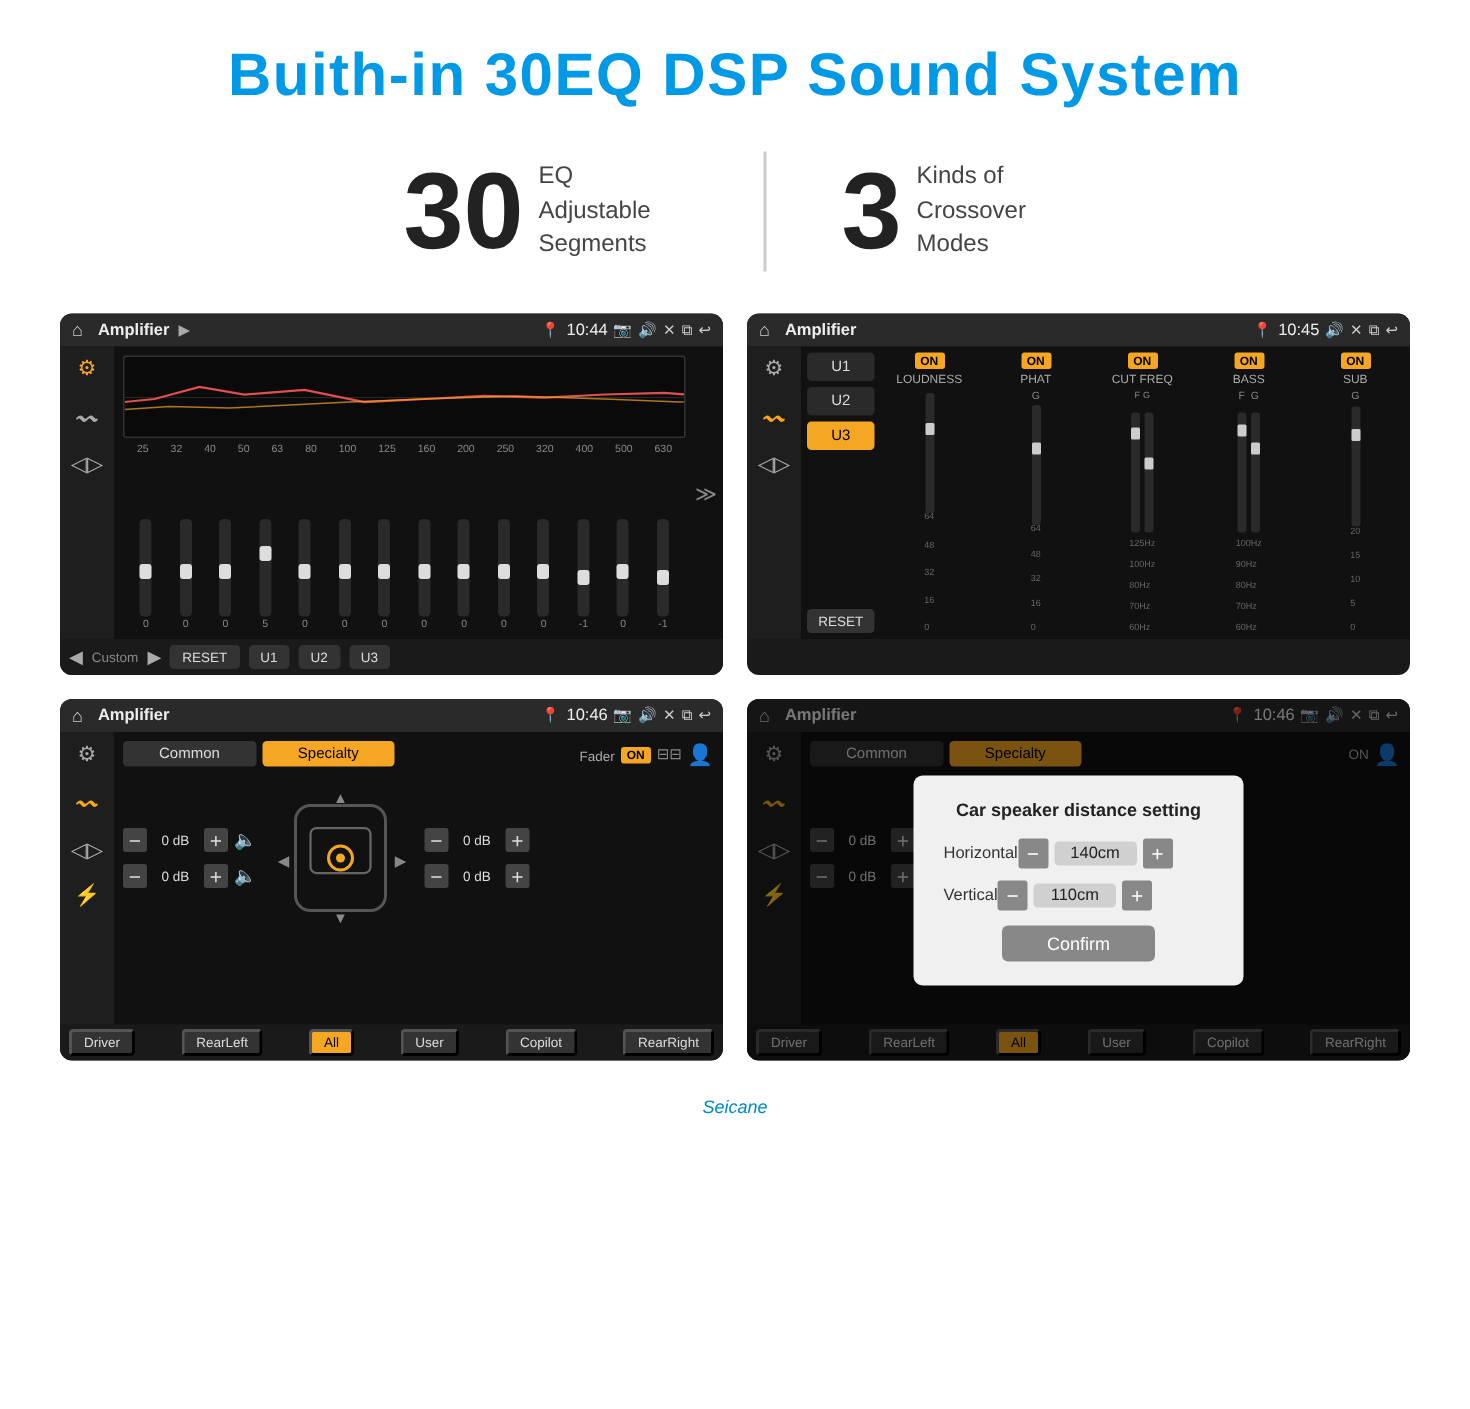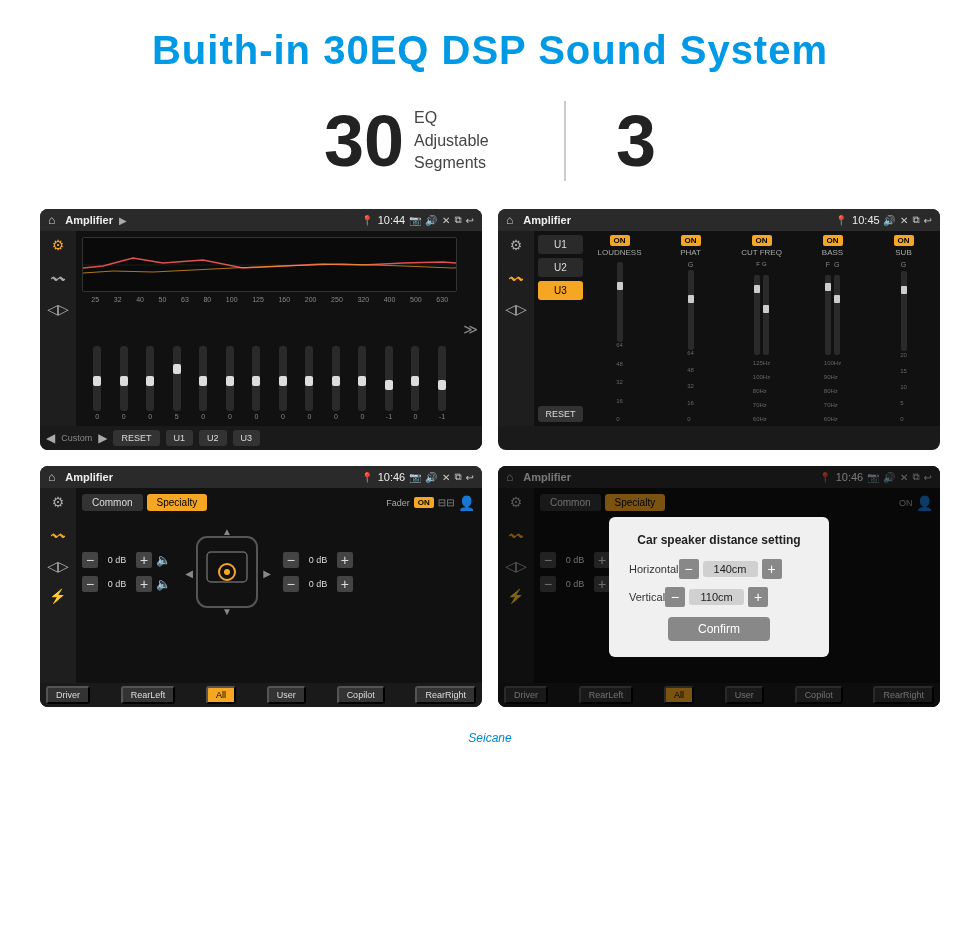--- a/index.html
+++ b/index.html
@@ -273,21 +273,21 @@
     
     .spec-main {
       flex: 1;
       padding: 6px;
     }
     .spec-tab {
       background: #333;
       color: #ddd;
       border-radius: 3px;
       font-size: 10px;
-      padding: 3px 10px;
+      padding: 3px 24px;
       cursor: pointer;
     }
     .spec-tab.active { background: #f5a623; color: #000; }
     .fader-on { background: #f5a623; color: #000; font-size: 8px; font-weight: bold; border-radius: 2px; padding: 1px 4px; }
     .db-row {
       display: flex;
       align-items: center;
       gap: 4px;
     }
     .db-minus, .db-plus {
@@ -403,20 +403,21 @@
 <h1 class="page-title">Buith-in 30EQ DSP Sound System</h1>
 
 <div class="stats-row">
   <div class="stat-block">
     <span class="stat-number">30</span>
     <span class="stat-text">EQ Adjustable<br>Segments</span>
   </div>
   <div class="stat-divider"></div>
   <div class="stat-block">
     <span class="stat-number">3</span>
+    <span class="stat-text">Kinds of<br>Crossover Modes</span>
   </div>
 </div>
 
 <div class="screens-grid">
 
   <div class="screen">
     <div class="status-bar">
       <span class="status-home">⌂</span>
       <span class="status-title">Amplifier</span>
       <span style="color:#aaa;font-size:10px;">▶</span>

